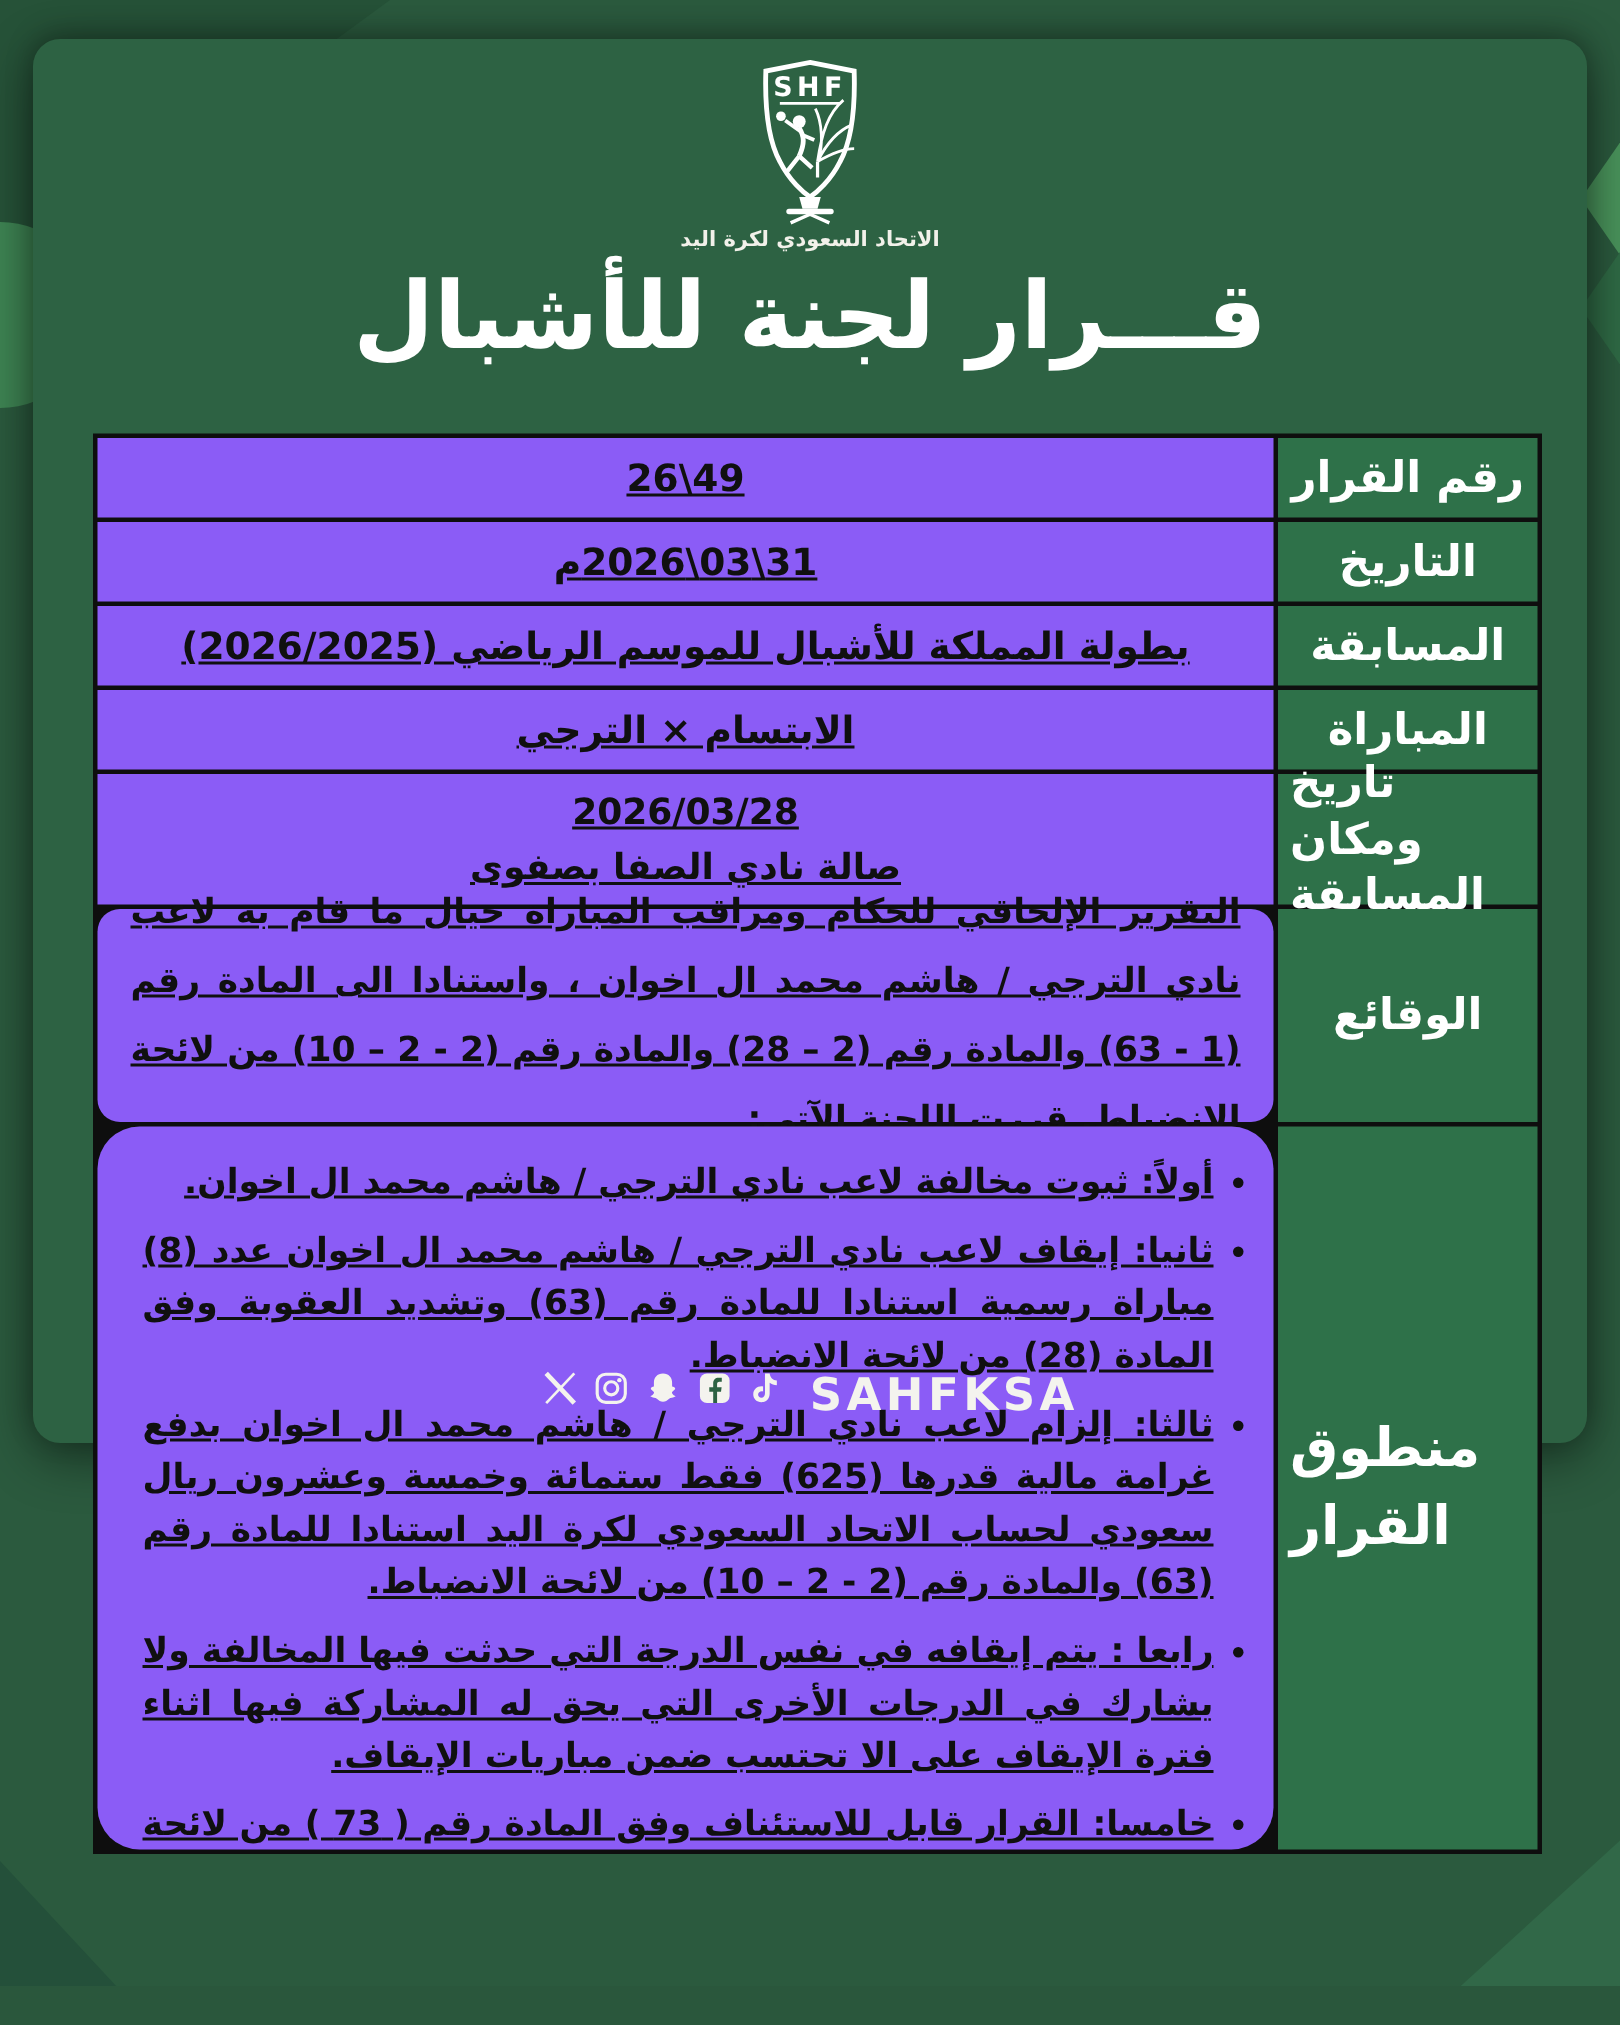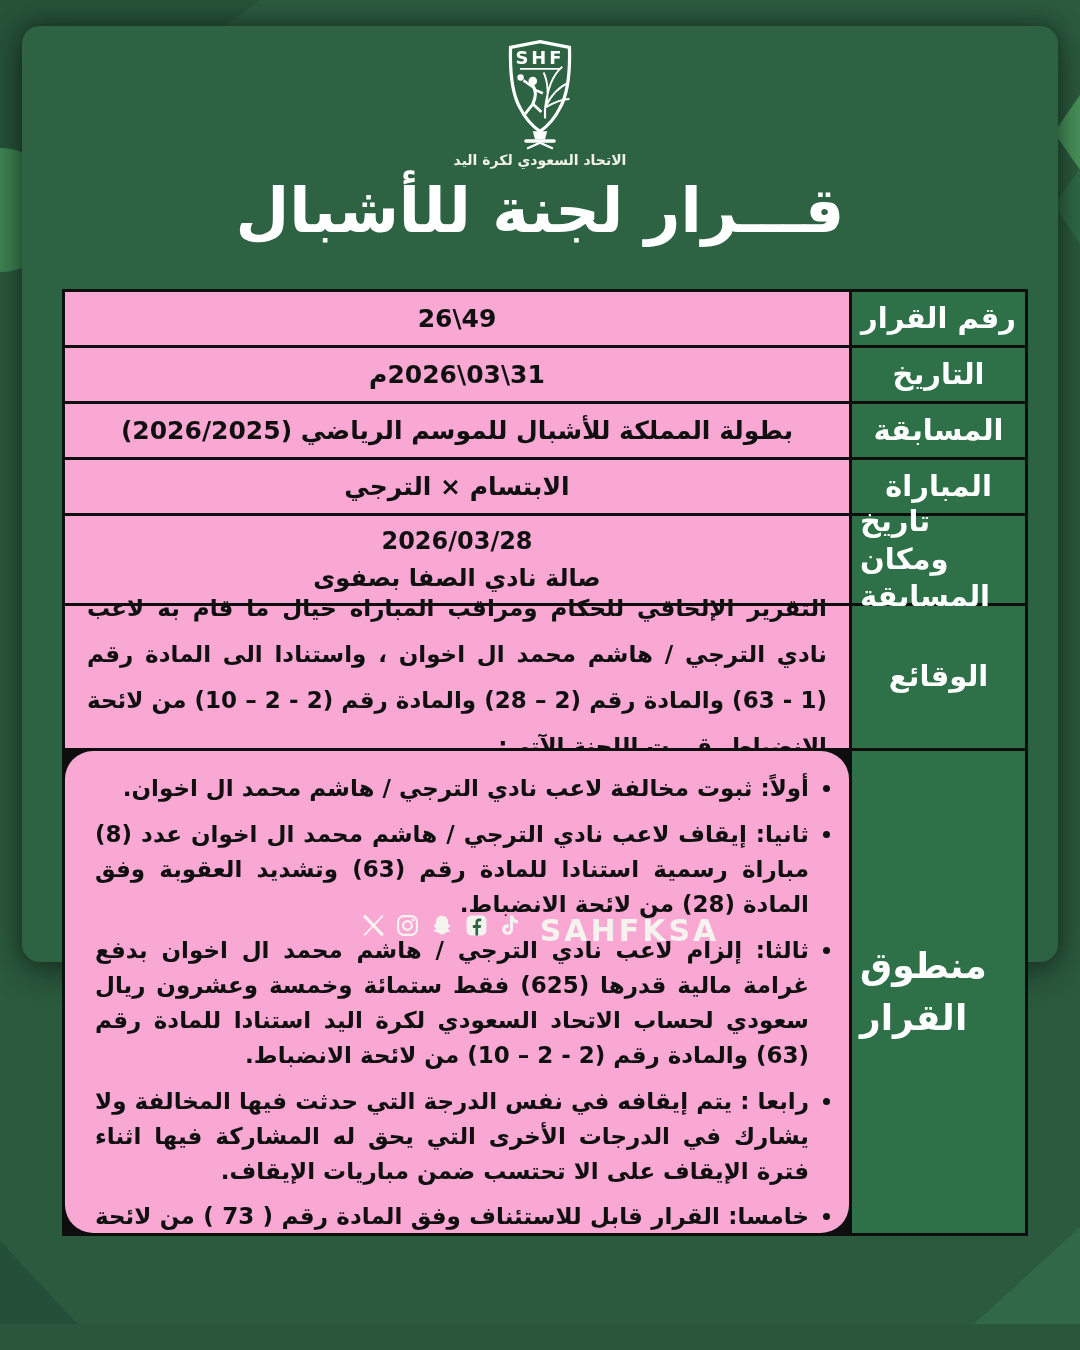--- a/index.html
+++ b/index.html
@@ -55,26 +55,26 @@
     gap:3px; padding:3px; background:#0e0e0e;
   }
   .lbl {
     background:#2e7149; color:#ffffff;
     display:flex; align-items:center; justify-content:center;
     text-align:left; font-weight:bold; font-size:29px; line-height:1.3;
     padding:0 8px;
   }
   .lbl-big { font-size:36px; line-height:1.45; }
   .val {
-    background:#f9a8d4; color:#101010;
+    background:#8b5cf6; color:#101010;
     display:flex; align-items:center; justify-content:center;
-    font-weight:bold; font-size:25px; text-align:center; padding:0 14px;
+    font-weight:bold; font-size:25px; text-align:center; padding:0 14px;text-decoration:underline;
   }
   .val-multi { flex-direction:column; gap:9px; font-size:24px; }
-  .val-facts { padding:0 22px; }
+  .val-facts { padding:0 22px;border-radius:15px; }
   .val-facts .facts-text {
     width:100%; font-size:23px; line-height:2.0;
     text-align:justify; text-align-last:right;
   }
   .val-decision { align-items:flex-start; padding:20px 14px 8px 26px; overflow:hidden;border-radius:28px; }
   .decision-list { list-style:disc; padding:0 26px 0 4px; margin:0; width:100%; }
   .decision-list li {
     font-size:23px; font-weight:bold; line-height:1.52;
     text-align:justify; text-align-last:right; margin-bottom:11px; color:#101010;
   }

